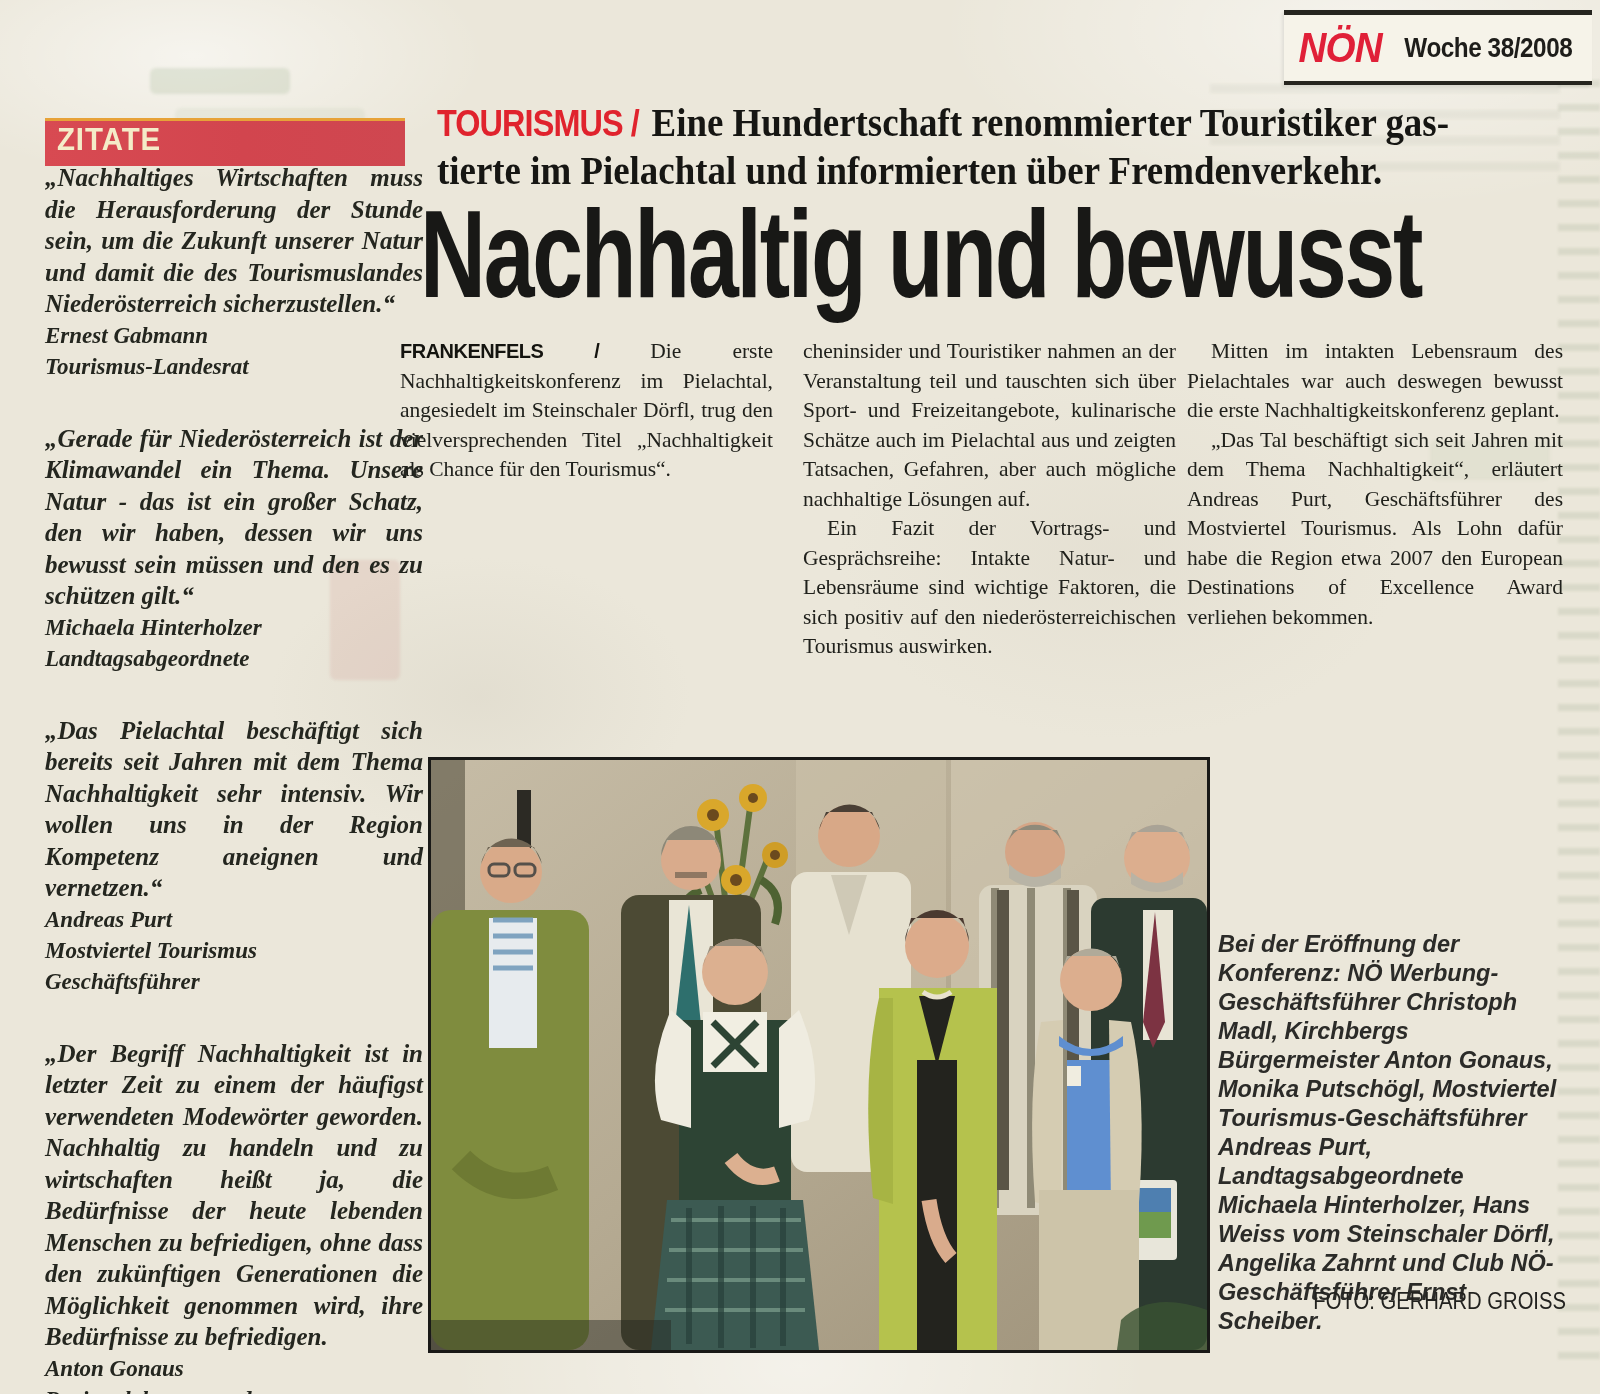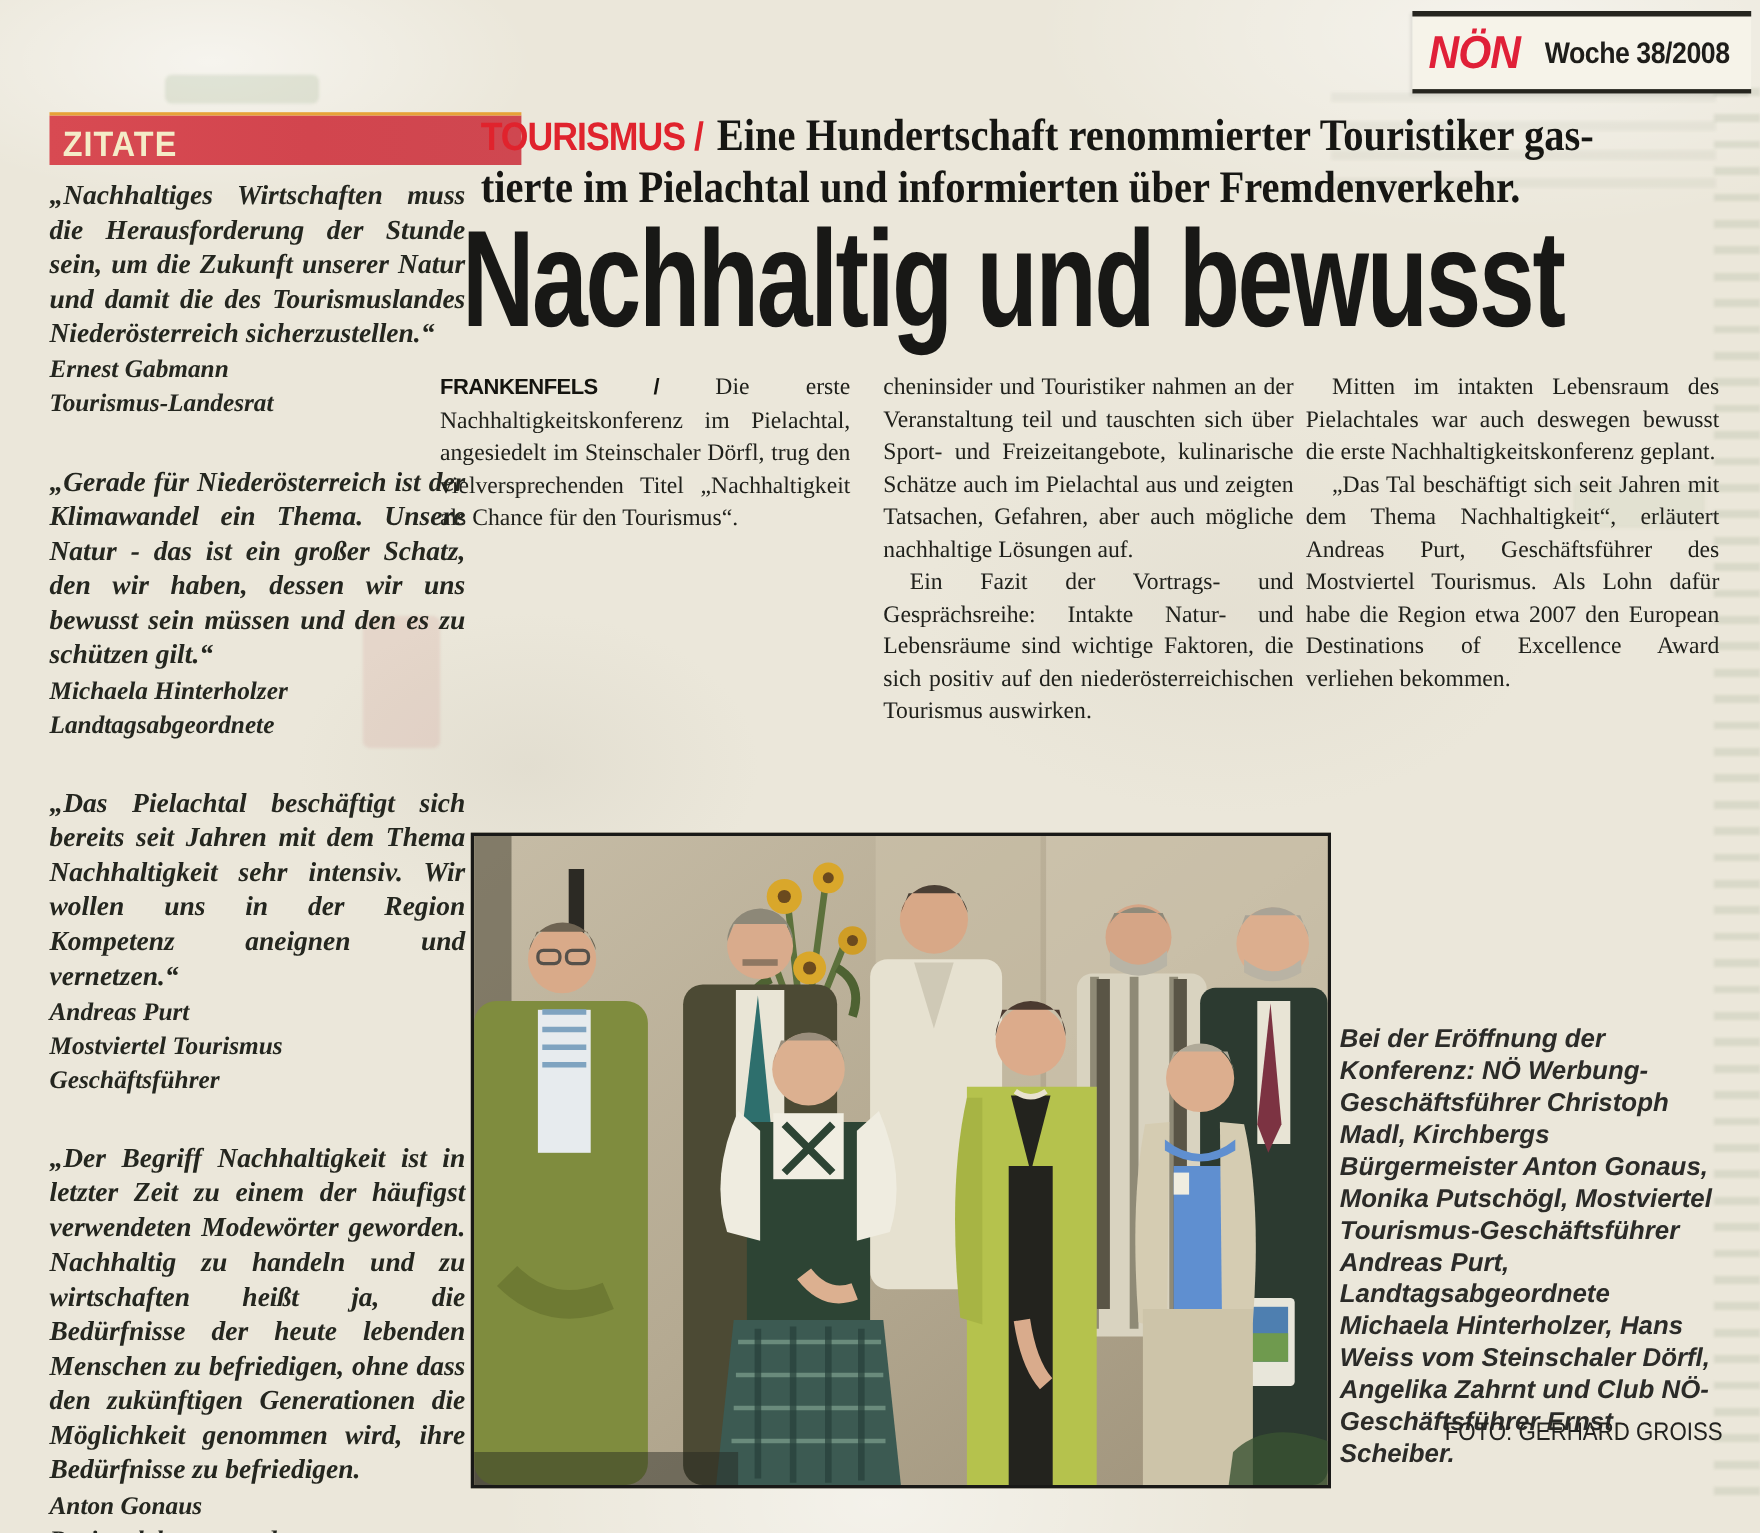--- a/index.html
+++ b/index.html
@@ -26,23 +26,23 @@
   .mast{position:absolute;left:1284px;top:10px;width:308px;height:66px;
         background:#f6f3e9;border-top:5px solid #26251f;border-bottom:4px solid #26251f;
         display:flex;align-items:center;justify-content:center;gap:10px;
         box-shadow:-2px 2px 3px rgba(0,0,0,.08);}
   .mast .logo{font-family:"Liberation Sans",sans-serif;font-weight:bold;font-style:italic;
         font-size:42px;color:#e02038;letter-spacing:-1px;transform:scaleX(.92);}
   .mast .issue{font-family:"Liberation Sans",sans-serif;font-weight:bold;font-size:27px;
         color:#1e1d1a;transform:scaleX(.9);letter-spacing:-.5px;}
 
   
-  .zitate-bar{position:absolute;left:45px;top:102px;width:429px;height:45px;
+  .zitate-bar{position:absolute;left:45px;top:118px;width:360px;height:45px;
         background:linear-gradient(90deg,#d84a52,#d2454e 55%,#cf4750);
-        border-top:3px solid #e7a238;display:flex;align-items:flex-end;}
+        border-top:3px solid #e7a238;display:flex;align-items:flex-start;}
   .zitate-bar span{font-family:"Liberation Sans",sans-serif;font-weight:bold;font-size:32px;
         color:#f4ecc8;letter-spacing:1px;padding-left:13px;transform:scaleX(.92);transform-origin:0 50%;}
   .quotes{position:absolute;left:45px;top:162px;width:378px;color:#24261f;}
   .quote{margin-bottom:41px;}
   .quote-text{font-style:italic;font-weight:600;font-size:25px;line-height:31.5px;
         text-align:justify;margin:0;}
   .quote-author,.quote-role{font-style:italic;font-weight:bold;font-size:23px;line-height:31px;
         text-align:left;padding-right:24px;}
 
   

